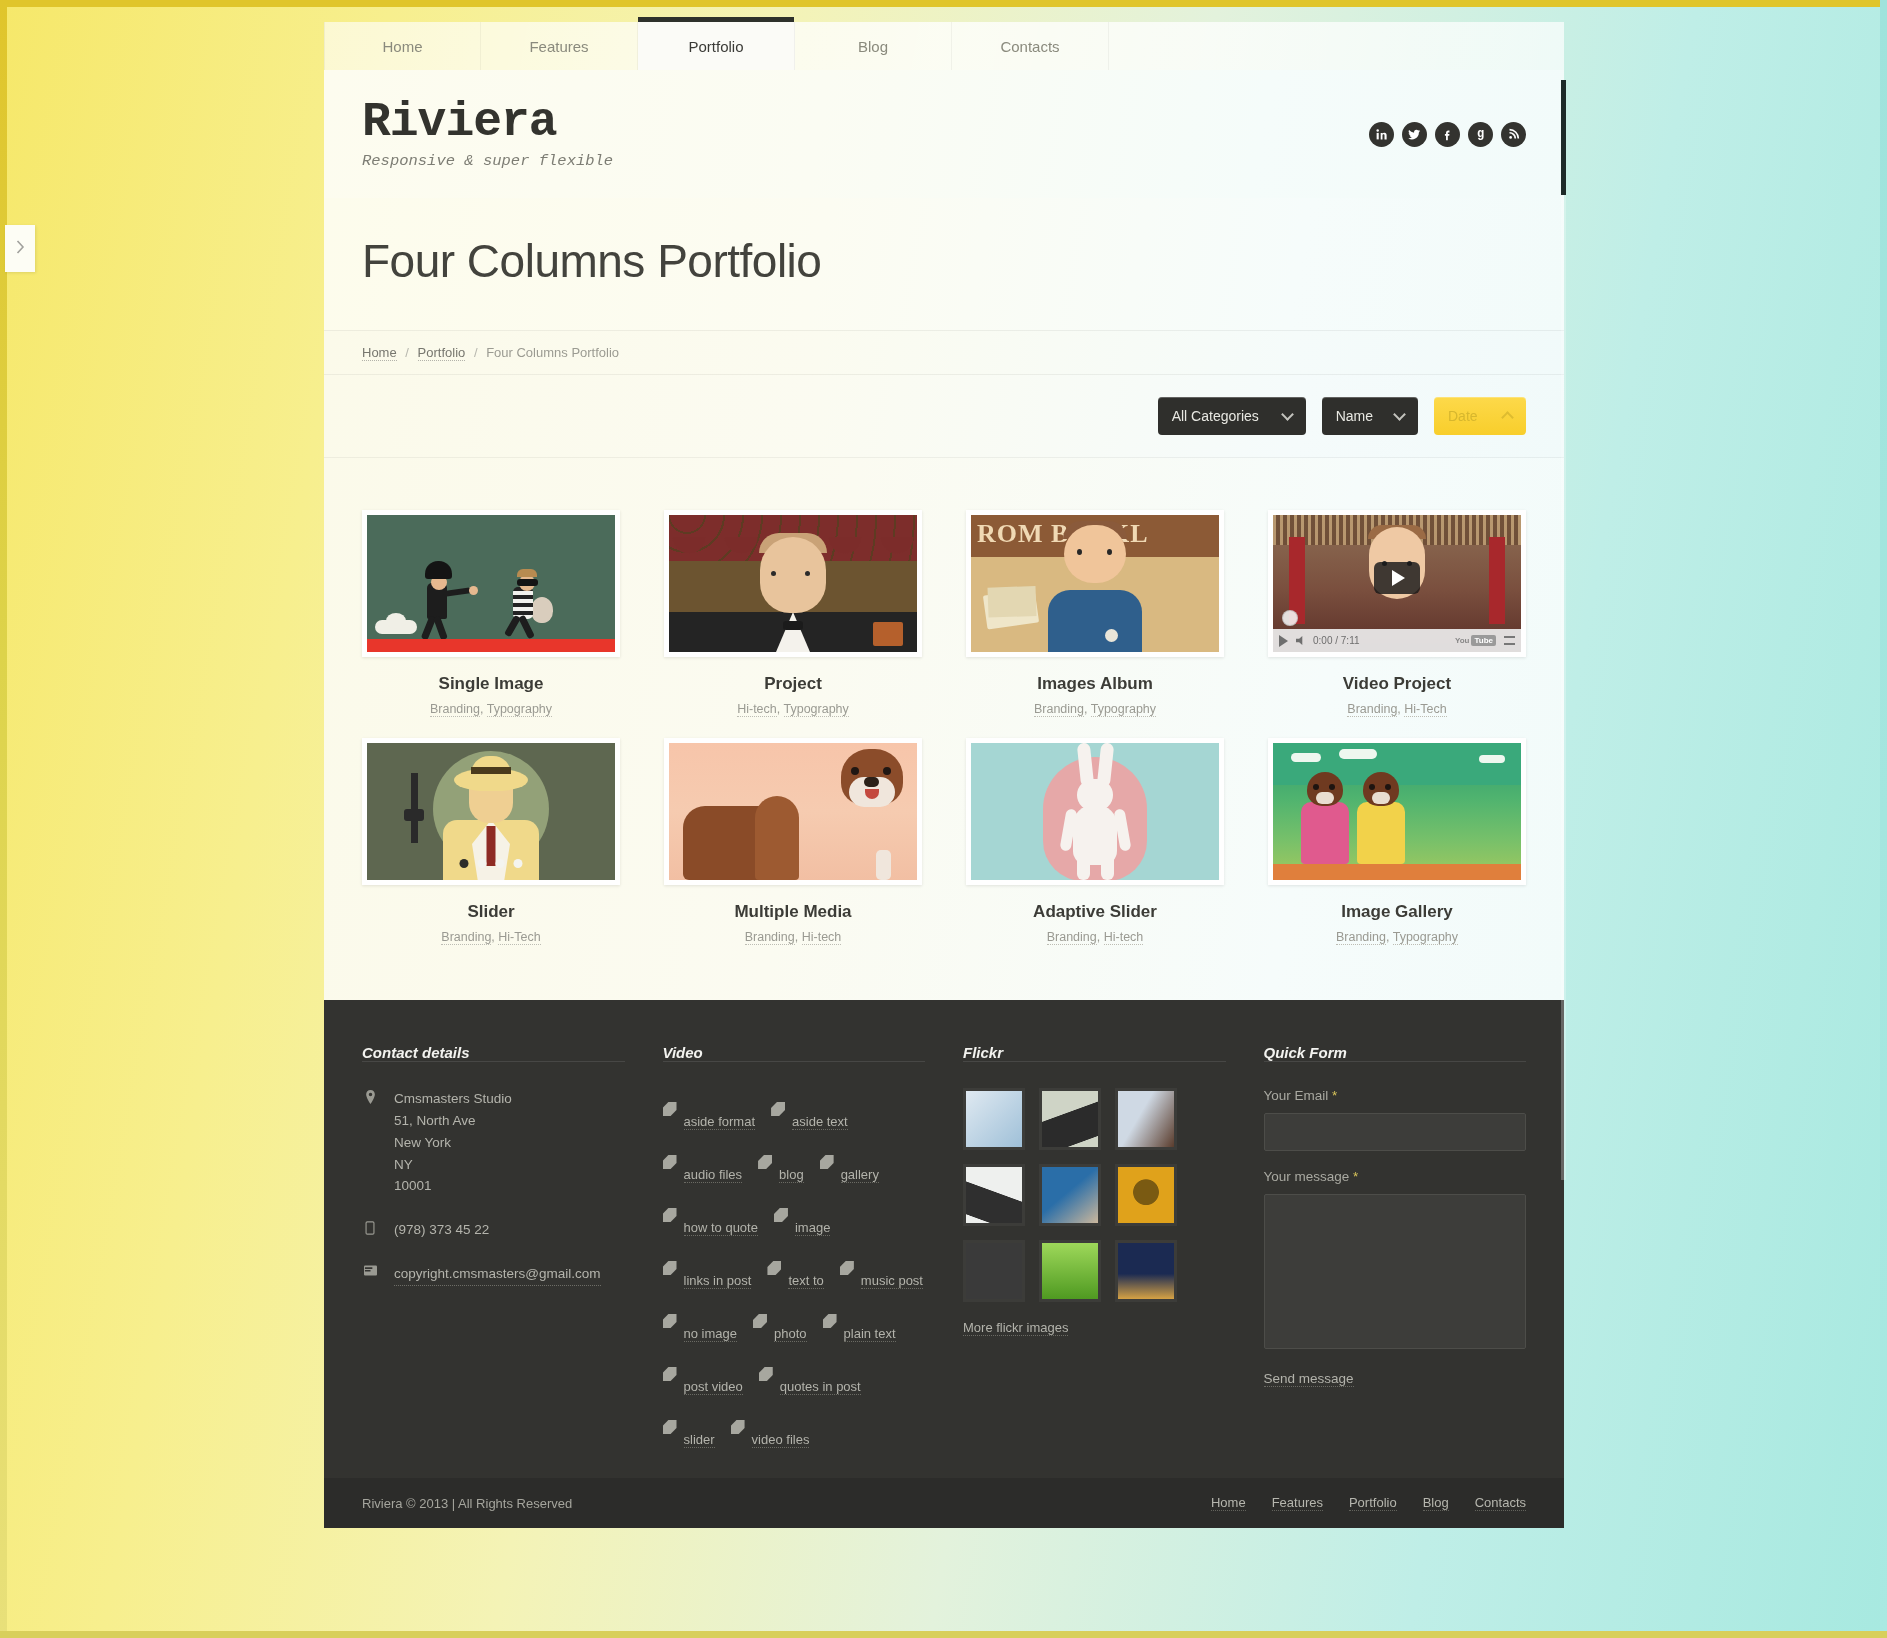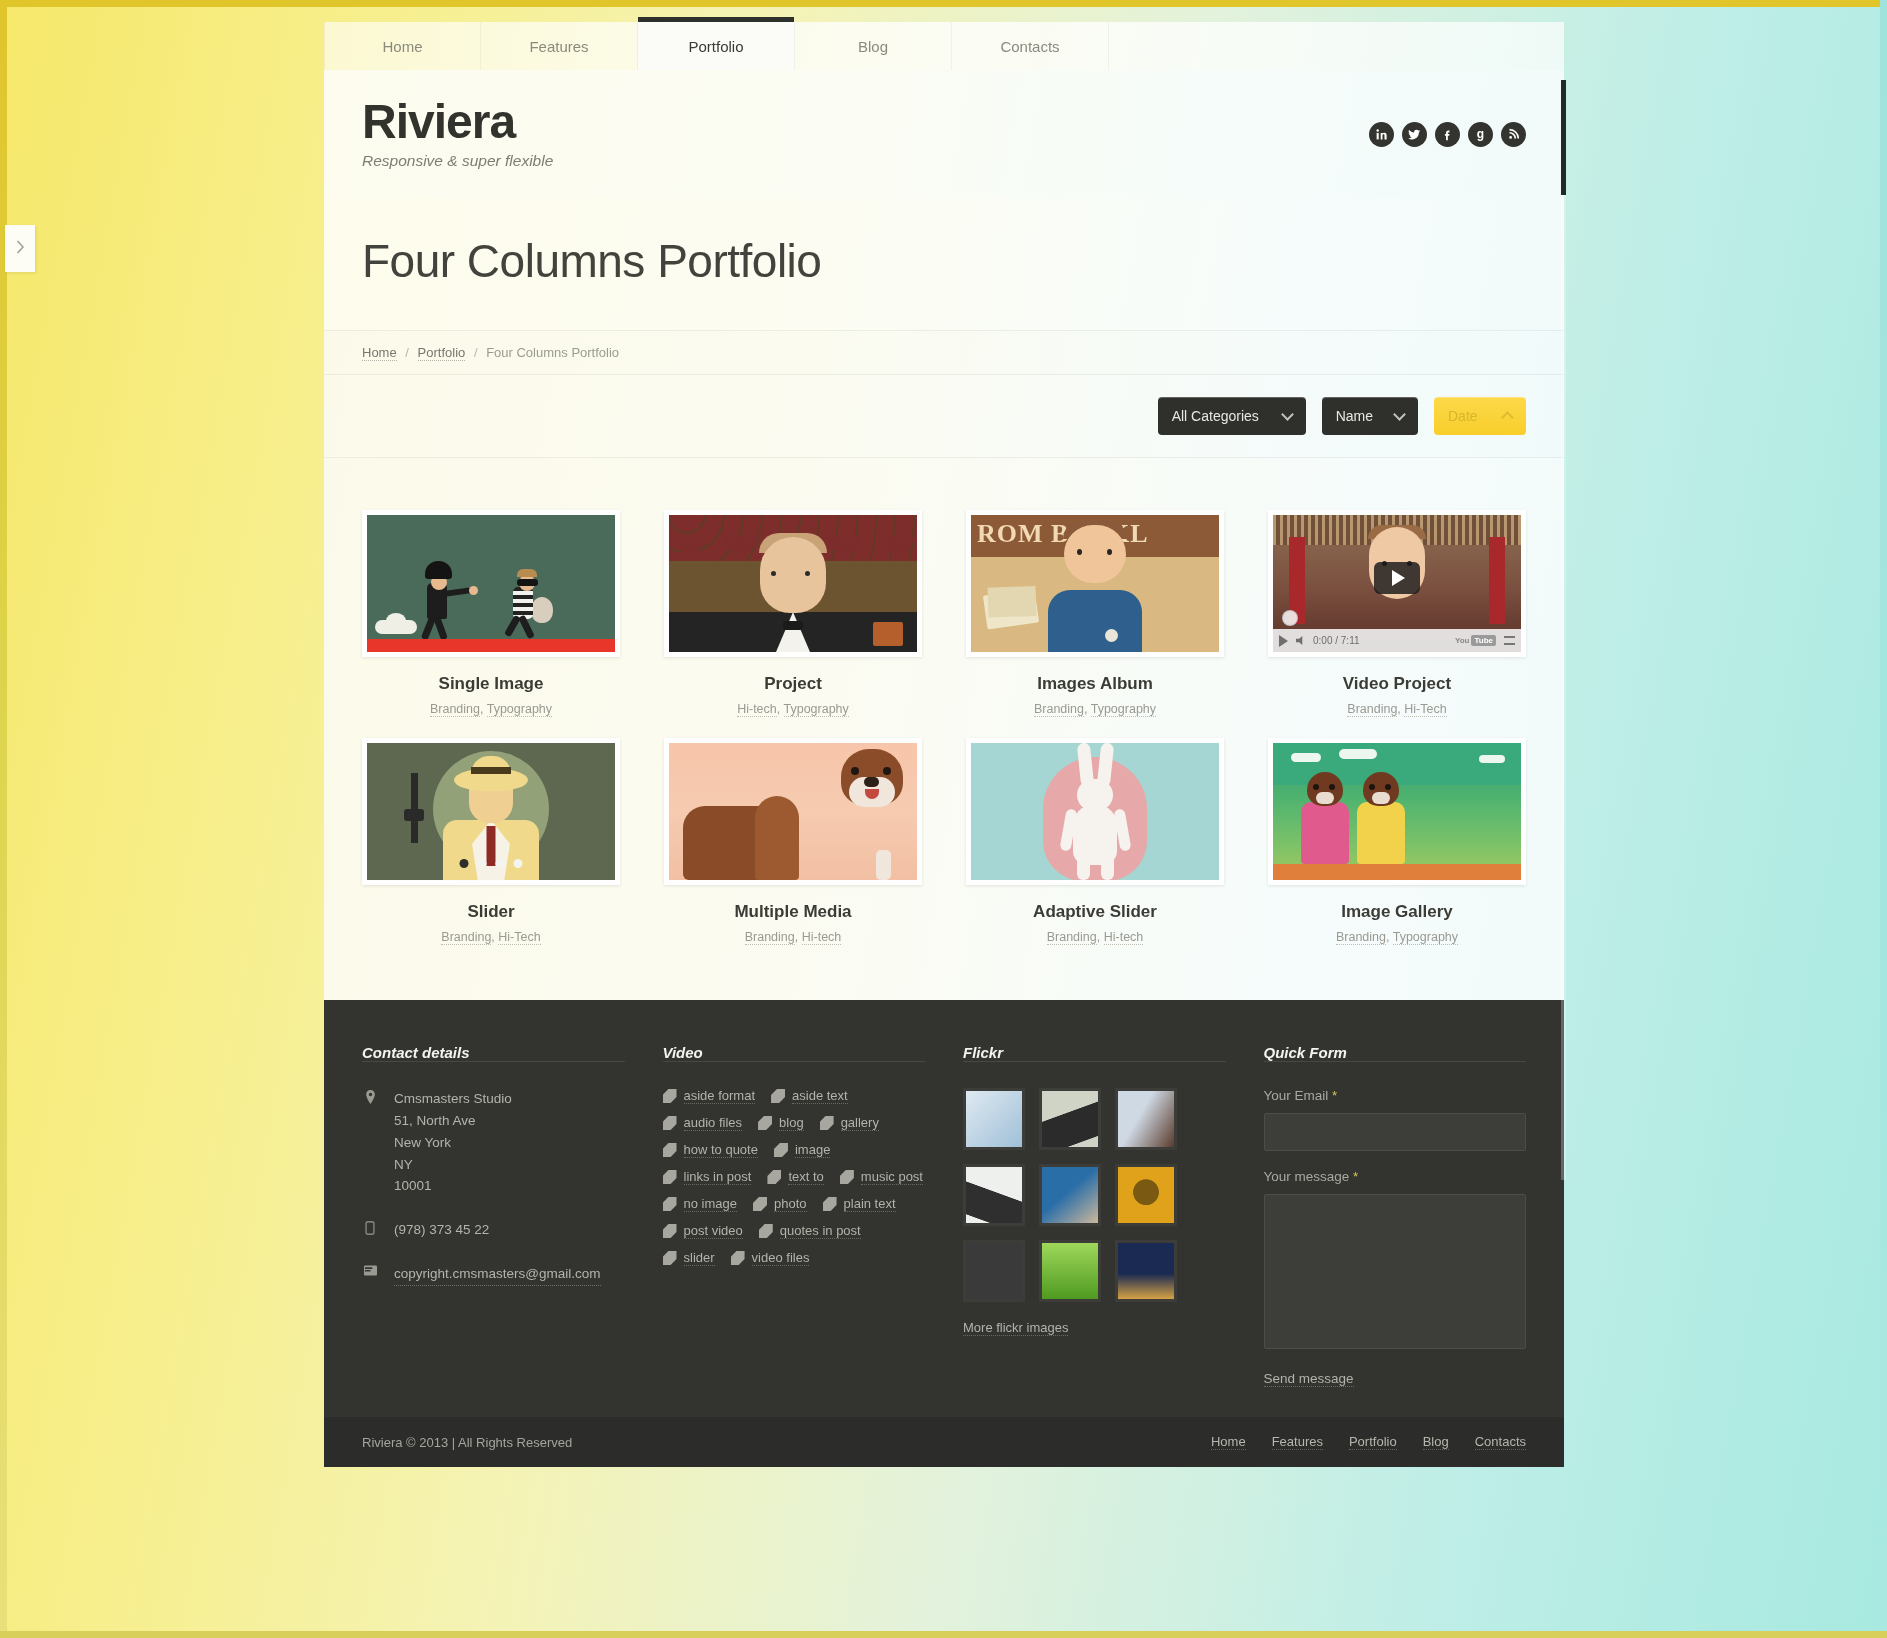--- a/index.html
+++ b/index.html
@@ -36,21 +36,21 @@
   .topnav .nav-item { width:157px; display:flex; align-items:center; justify-content:center;
             font-size:15px; color:#8a8a7d; position:relative; cursor:pointer;
             border-right:1px solid rgba(0,0,0,.045); }
   .topnav .nav-item:first-child { border-left:1px solid rgba(0,0,0,.045); }
   .topnav .nav-item.active { background:#fbfbf7; color:#3a3a36; }
   .topnav .nav-item.active:before { content:""; position:absolute; left:0; right:0; top:-5px; height:5px; background:#2e312b; }
   .topnav .nav-fill { flex:1; }
 
   
   .siteheader { background:linear-gradient(100deg,#fdfcef,#fbfcf3 40%,#f5fcfa 75%,#f2fbfa);
-                height:128px; padding:0 38px; display:flex; align-items:center; justify-content:space-between; }
+                height:128px; padding:0 38px; display:flex; align-items:center; justify-content:space-between;font-family:Liberation Mono, monospace; }
   .logo-title { font-size:48px; font-weight:bold; color:#33332e; letter-spacing:-1px; line-height:1; }
   .logo-sub { font-size:15.5px; font-style:italic; color:#7d7d74; margin-top:6px; }
   .socials { display:flex; gap:8px; }
   .soc { width:25px; height:25px; border-radius:50%; background:#33332f; color:#fff;
          display:flex; align-items:center; justify-content:center; font-size:13px; font-weight:bold; cursor:pointer; }
 
   
   .titleblock { background:linear-gradient(100deg,#fdfcec,#fcfcf2 40%,#f6fcfb 78%,#f2fbfa);
                 padding:36px 38px 42px; }
   h1.page-title { font-size:46px; font-weight:normal; color:#43433d; letter-spacing:-.5px; }
@@ -236,21 +236,21 @@
   
   .footer { background:#333330; padding:44px 38px 30px; display:grid; grid-template-columns:repeat(4,1fr); gap:38px; }
   .fcol h3 { font-size:15px; color:#f3f3ef; font-weight:bold; 
              border-bottom:1px solid rgba(255,255,255,.10); margin-bottom:26px;font-style:italic; }
   .contact-row { display:flex; gap:16px; margin-bottom:22px; font-size:13.5px; color:#b4b4ac; line-height:1.62; }
   .contact-row .ic { width:16px; flex:0 0 16px; color:#9a9a92; display:flex; justify-content:center; padding-top:2px; }
   .contact-row a { color:#b4b4ac; text-decoration:none; border-bottom:1px dotted #6d6d66; }
 
   .tags { display:flex; flex-wrap:wrap; gap:11px 16px; }
   .tag { display:flex; align-items:center; gap:7px; font-size:13px; color:#b3b3ab; cursor:pointer; }
-  .tag span { border-bottom:1px dotted #6a6a63; }
+  .tag span { border-bottom:1px dotted #6a6a63;margin-top:26px; }
   .tagico { width:14px; height:14px; background:#a7a79f; display:inline-block;
             clip-path:polygon(0 42%,42% 0,100% 0,100% 58%,58% 100%,0 100%); position:relative; }
 
   .flickr-grid { display:grid; grid-template-columns:repeat(3,62px); gap:14px; }
   .fl { width:62px; height:62px; padding:3px; background:#3c3c39; }
   .fl > div { width:100%; height:100%; }
   .more-flickr { margin-top:18px; font-size:13px; color:#b3b3ab; border-bottom:1px dotted #6a6a63;
                  display:inline-block; cursor:pointer; }
 
   .flabel { font-size:13.5px; color:#a9a9a1; margin-bottom:10px; }

